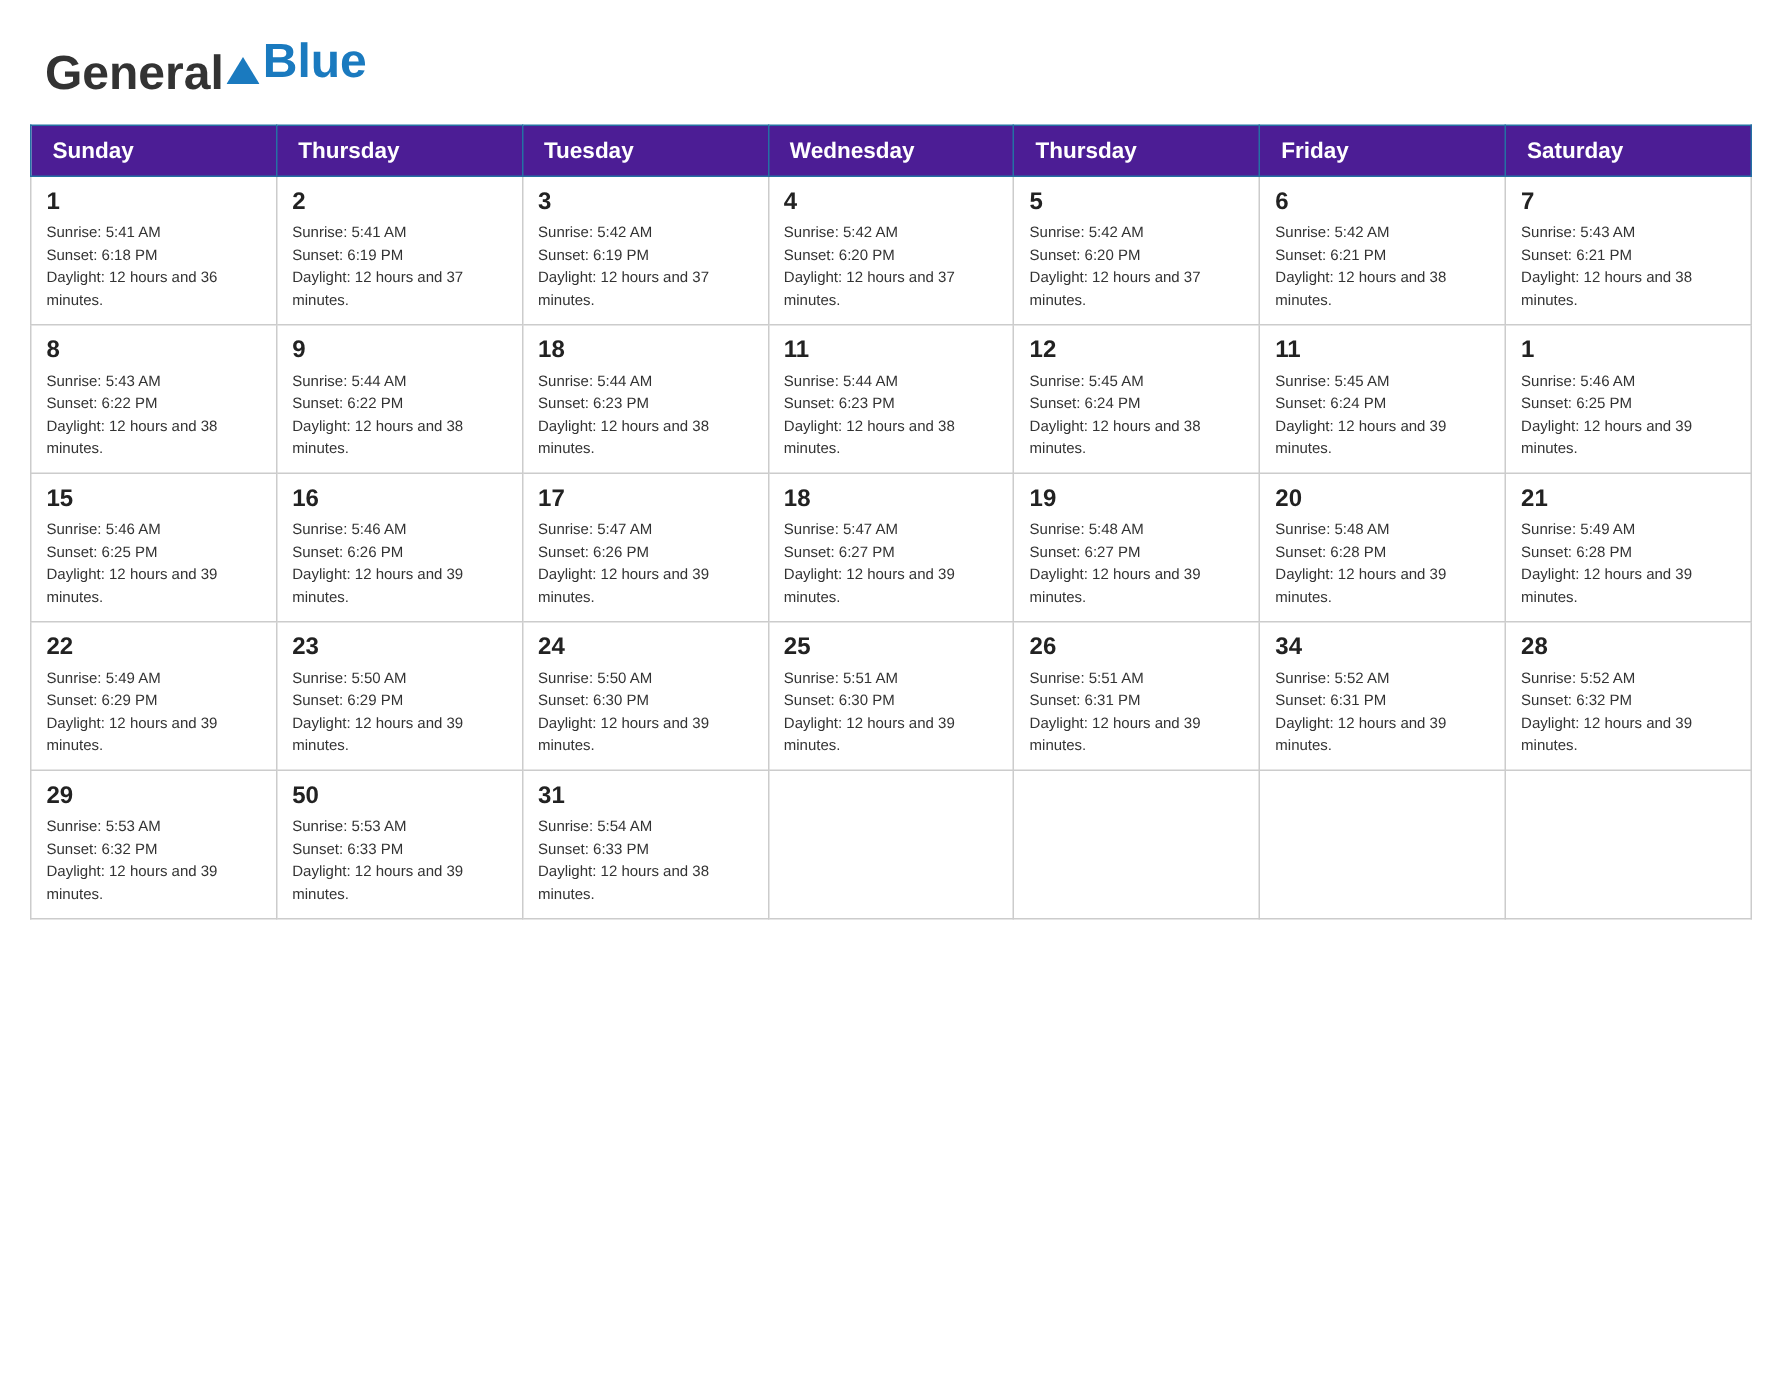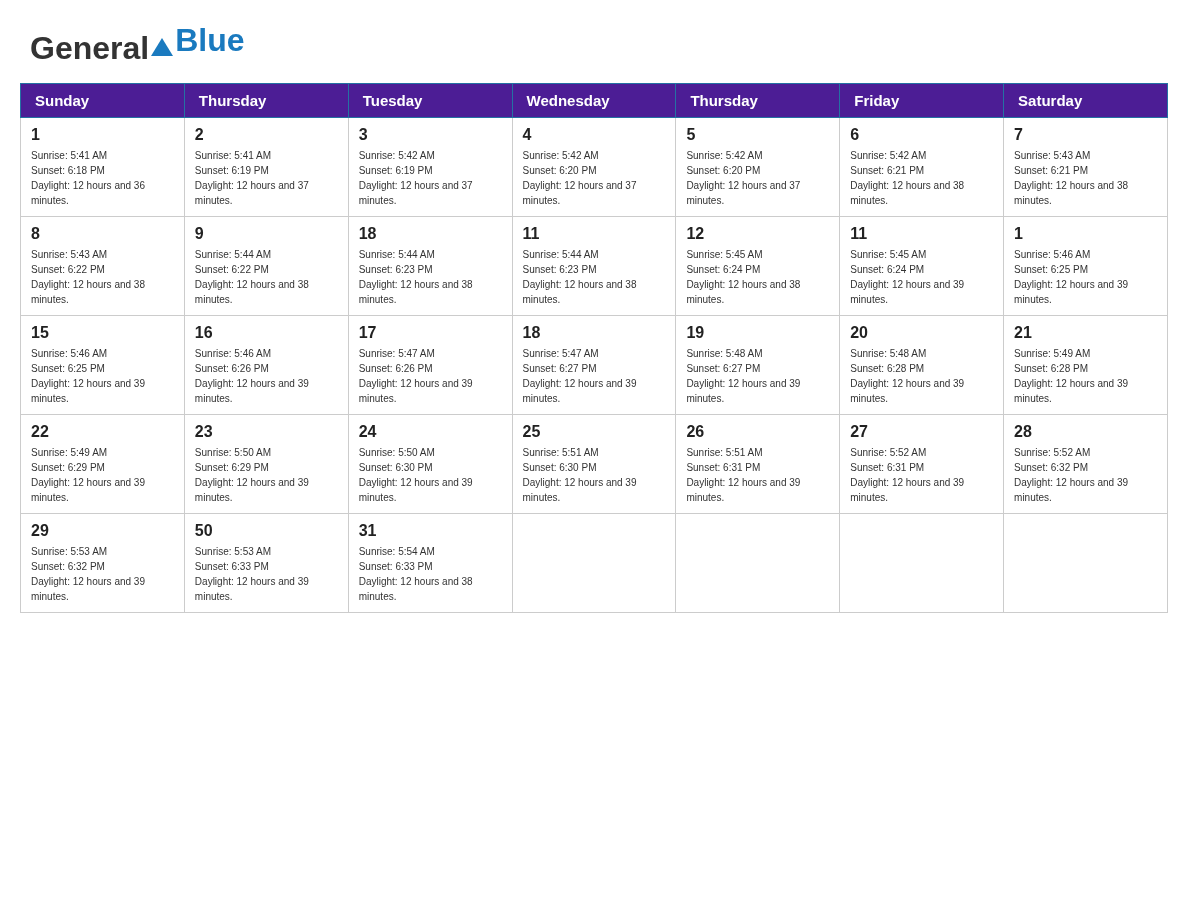--- a/index.html
+++ b/index.html
@@ -213,21 +213,21 @@
         </td>
         <td>
           <span class="day-number">25</span>
           <div class="day-info">Sunrise: 5:51 AM<br>Sunset: 6:30 PM<br>Daylight: 12 hours and 39 minutes.</div>
         </td>
         <td>
           <span class="day-number">26</span>
           <div class="day-info">Sunrise: 5:51 AM<br>Sunset: 6:31 PM<br>Daylight: 12 hours and 39 minutes.</div>
         </td>
         <td>
-          <span class="day-number">27</span>
+          <span class="day-number">34</span>
           <div class="day-info">Sunrise: 5:52 AM<br>Sunset: 6:31 PM<br>Daylight: 12 hours and 39 minutes.</div>
         </td>
         <td>
           <span class="day-number">28</span>
           <div class="day-info">Sunrise: 5:52 AM<br>Sunset: 6:32 PM<br>Daylight: 12 hours and 39 minutes.</div>
         </td>
       </tr>
       <tr class="week-row">
         <td>
           <span class="day-number">29</span>

